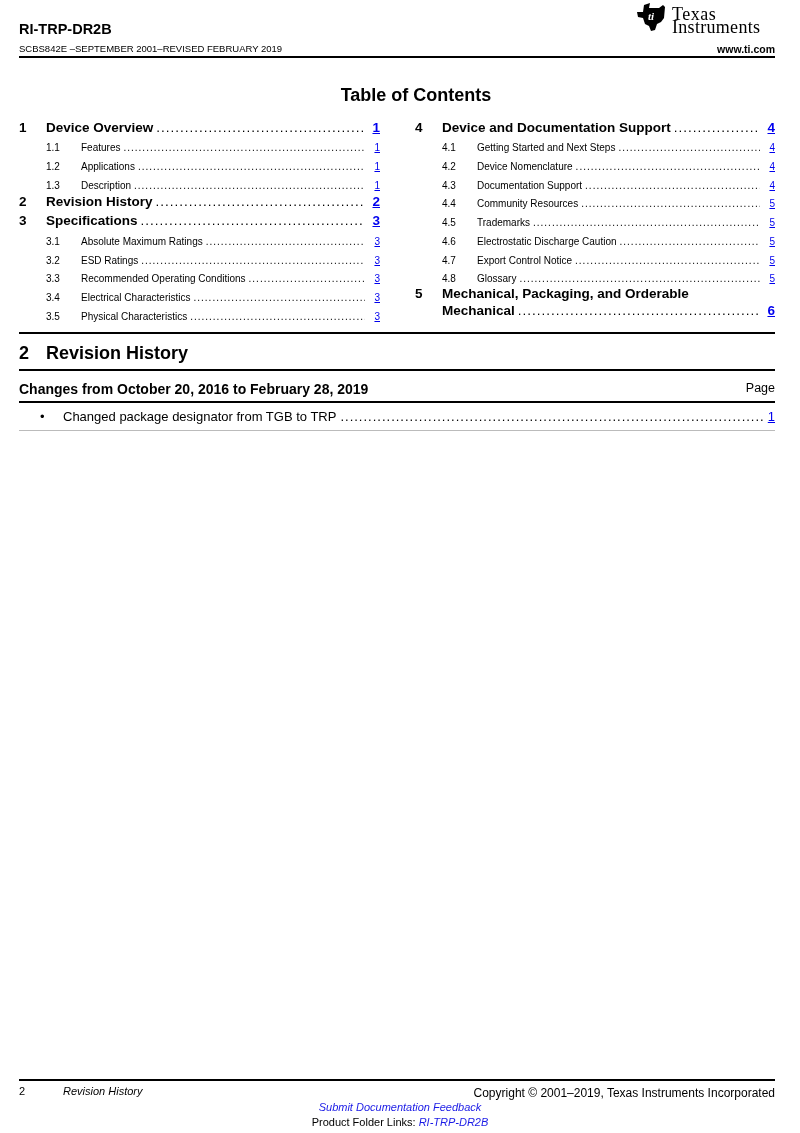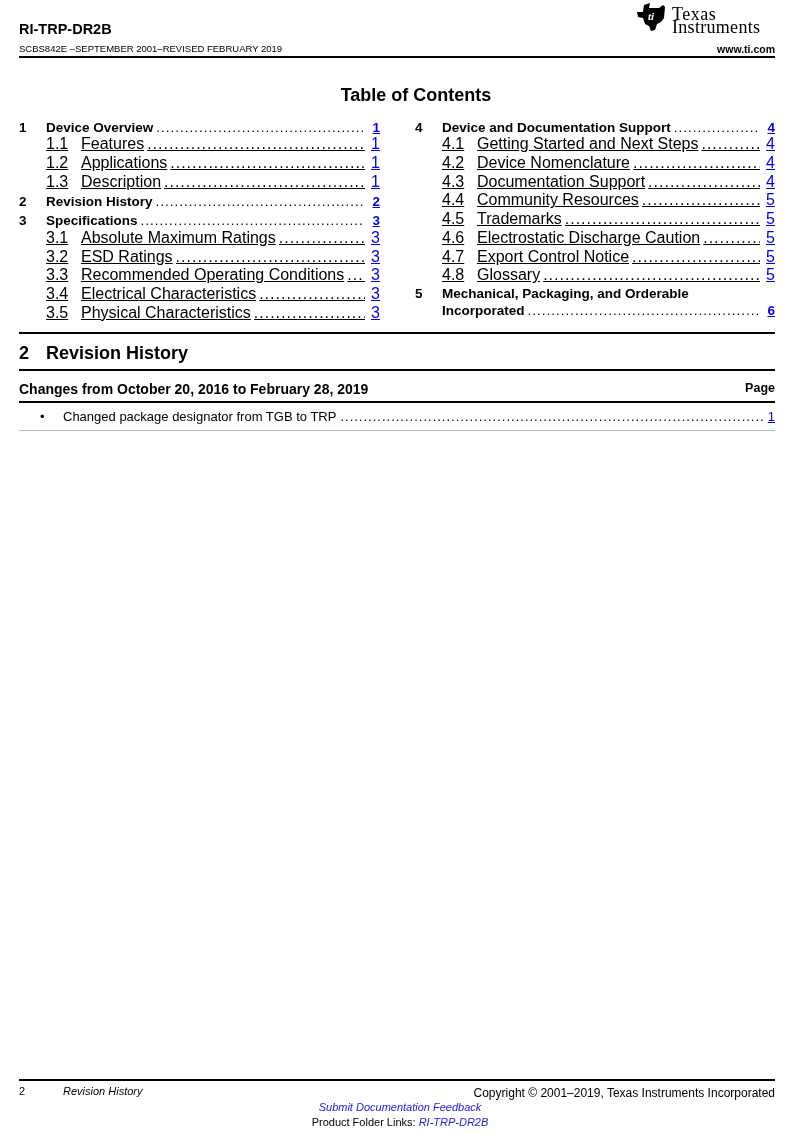--- a/index.html
+++ b/index.html
@@ -22,39 +22,39 @@
   #logo .big { font-size:18px; }
 
   #toc-title { left:0; right:0; top:85px; text-align:center; font-size:18px; font-weight:bold;margin-left:32px; }
 
   
   .toc-col { position:absolute; top:116px; }
   #toc-left { left:19px; width:361px; }
   #toc-right { left:415px; width:360px; }
   .toc-row { position:relative; display:flex; align-items:flex-end; white-space:nowrap; }
   .toc-row.l1 { font-size:13.5px; font-weight:bold; height:18.7px; }
-  .toc-row.l2 { font-size:16px; height:18.7px;text-decoration:underline; }
+  .toc-row.l2 { font-size:10px; height:18.7px; }
   .toc-row .num { display:inline-block; flex:none; }
   .toc-row.l1 .num { width:27px; }
   .toc-row.l2 .num { width:35px; padding-left:27px; }
   .toc-row .lbl { flex:none; }
   .toc-row .dots { flex:1; overflow:hidden; margin:0 3px; letter-spacing:1px; font-weight:normal; }
   .toc-row .dots::before { content:"........................................................................................................................................................"; }
   .toc-row .pg { flex:none; width:12px; text-align:right; color:#0000ee; text-decoration:underline; }
   .toc-row.l1 .pg { font-weight:bold; }
   .toc-row.wrap { height:auto; flex-wrap:wrap; align-items:flex-start; }
   .wrap-line1 { width:100%; }
 
   
   .rule1 { left:19px; right:25px; top:332px; height:1.5px; background:#000; }
   #rev-title { left:19px; top:343px; font-size:18px; font-weight:bold; }
   #rev-title .n { display:inline-block; width:27px; }
   .rule2 { left:19px; right:25px; top:369px; height:2px; background:#000; }
   #changes-hdr { left:19px; top:381px; font-size:14px; font-weight:bold; }
-  #page-hdr { right:25px; top:381px; font-size:12.5px; font-weight:bold; }
+  #page-hdr { right:25px; top:381px; font-size:12.5px; font-weight:normal; }
   .rule3 { left:19px; right:25px; top:401px; height:2px; background:#000; }
   #change-row { left:19px; right:25px; top:409px; font-size:13px; display:flex; white-space:nowrap; }
   #change-row .bullet { width:44px; padding-left:21px; box-sizing:border-box; }
   #change-row .dots { flex:1; overflow:hidden; margin:0 4px; letter-spacing:1px; }
   #change-row .dots::before { content:"......................................................................................................................................................................"; }
   #change-row .pg { color:#0000ee; text-decoration:underline; }
   .rule4 { left:19px; right:25px; top:430px; height:1px; background:#bbb; }
 
   
   .rule-bottom { left:19px; right:25px; top:1079px; height:2px; background:#000; }
@@ -207,21 +207,21 @@
       <span class="dots"></span>
       <a class="pg">5</a>
     </div>
     <div class="toc-row l1 wrap">
       <div class="wrap-line1" style="display:flex;height:17px;align-items:flex-end">
         <span class="num">5</span>
         <span class="lbl">Mechanical, Packaging, and Orderable</span>
       </div>
       <div style="display:flex;width:100%;height:17px;align-items:flex-end">
         <span class="num"></span>
-        <span class="lbl">Incorporated</span>
+        <span class="lbl">Mechanical</span>
         <span class="dots"></span>
         <a class="pg">6</a>
       </div>
     </div>
   </div>
 
 <div class="abs rule1"></div>
 <div class="abs" id="rev-title">
   <span class="n">2</span><span>Revision History</span>
 </div>

